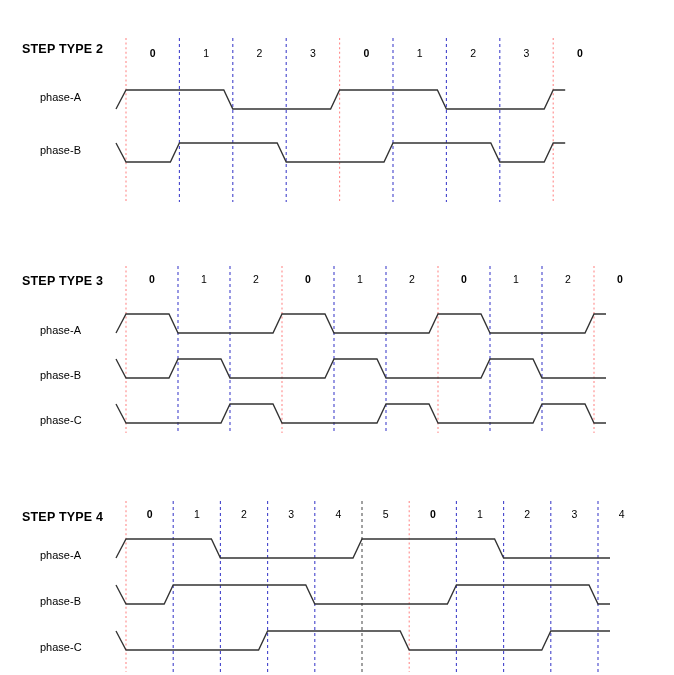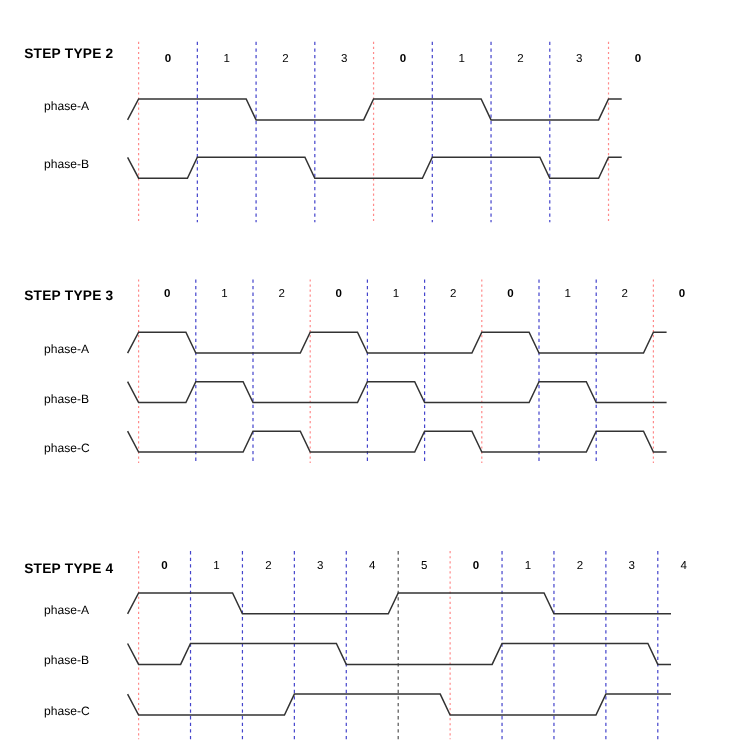--- a/index.html
+++ b/index.html
@@ -68,21 +68,21 @@
       <div class="step-num" style="left: 312.9px; top: 23px;">3</div>
       <div class="step-num bold" style="left: 366.3px; top: 23px;">0</div>
       <div class="step-num" style="left: 419.7px; top: 23px;">1</div>
       <div class="step-num" style="left: 473.1px; top: 23px;">2</div>
       <div class="step-num" style="left: 526.5px; top: 23px;">3</div>
       <div class="step-num bold" style="left: 579.9px; top: 23px;">0</div>
       <div class="phase-label" style="left: 40px; width: 76px; top: 67px;">phase-A</div>
       <div class="phase-label" style="left: 40px; width: 76px; top: 120px;">phase-B</div>
     </div>
 
-  <div class="block" id="block-1" style="top:225px;height:200px;">
+  <div class="block" id="block-1" style="top:237px;height:200px;">
     <div class="title" id="title-1" style="left:22px;top:13px;">STEP TYPE 3</div>
     <div class="svgwrap" id="svg-1">
         <svg width="674" height="200">
           <line x1="126" y1="5" x2="126" y2="172" stroke="#ff8a8a" stroke-width="1.1" stroke-dasharray="2,2.6"></line>
           <line x1="178" y1="5" x2="178" y2="172" stroke="#4444cc" stroke-width="1.1" stroke-dasharray="3,3"></line>
           <line x1="230" y1="5" x2="230" y2="172" stroke="#4444cc" stroke-width="1.1" stroke-dasharray="3,3"></line>
           <line x1="282" y1="5" x2="282" y2="172" stroke="#ff8a8a" stroke-width="1.1" stroke-dasharray="2,2.6"></line>
           <line x1="334" y1="5" x2="334" y2="172" stroke="#4444cc" stroke-width="1.1" stroke-dasharray="3,3"></line>
           <line x1="386" y1="5" x2="386" y2="172" stroke="#4444cc" stroke-width="1.1" stroke-dasharray="3,3"></line>
           <line x1="438" y1="5" x2="438" y2="172" stroke="#ff8a8a" stroke-width="1.1" stroke-dasharray="2,2.6"></line>

